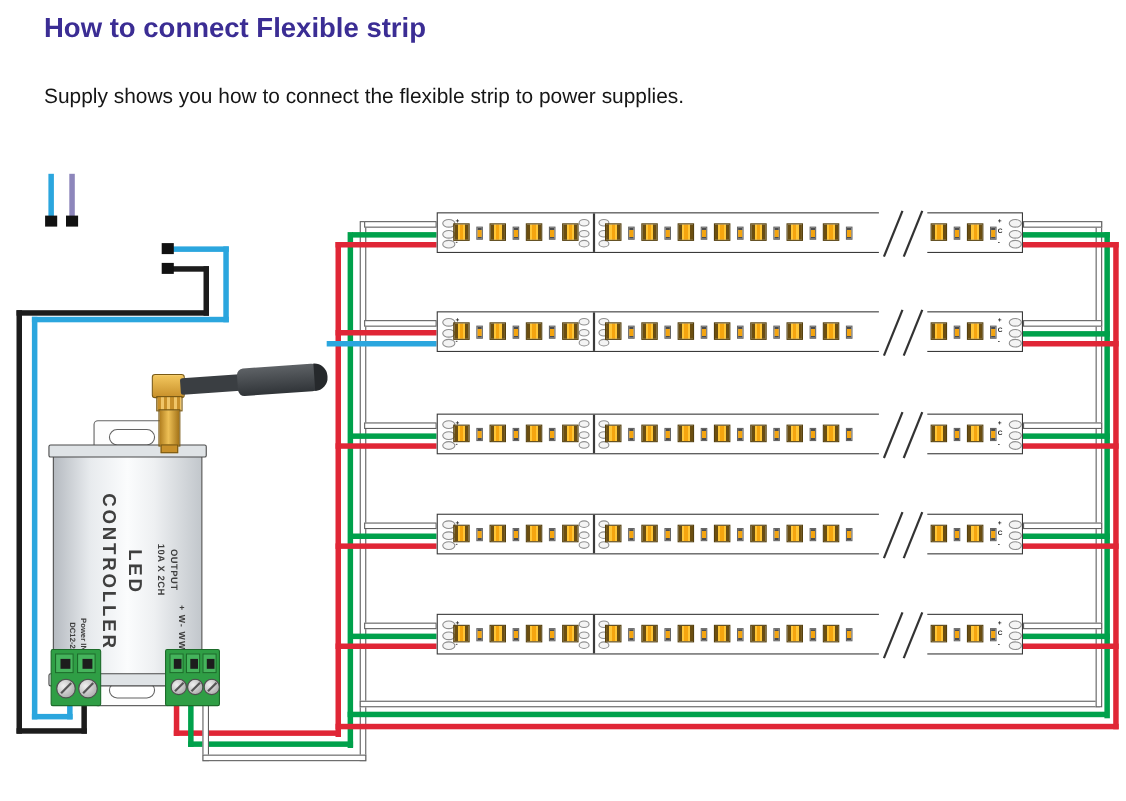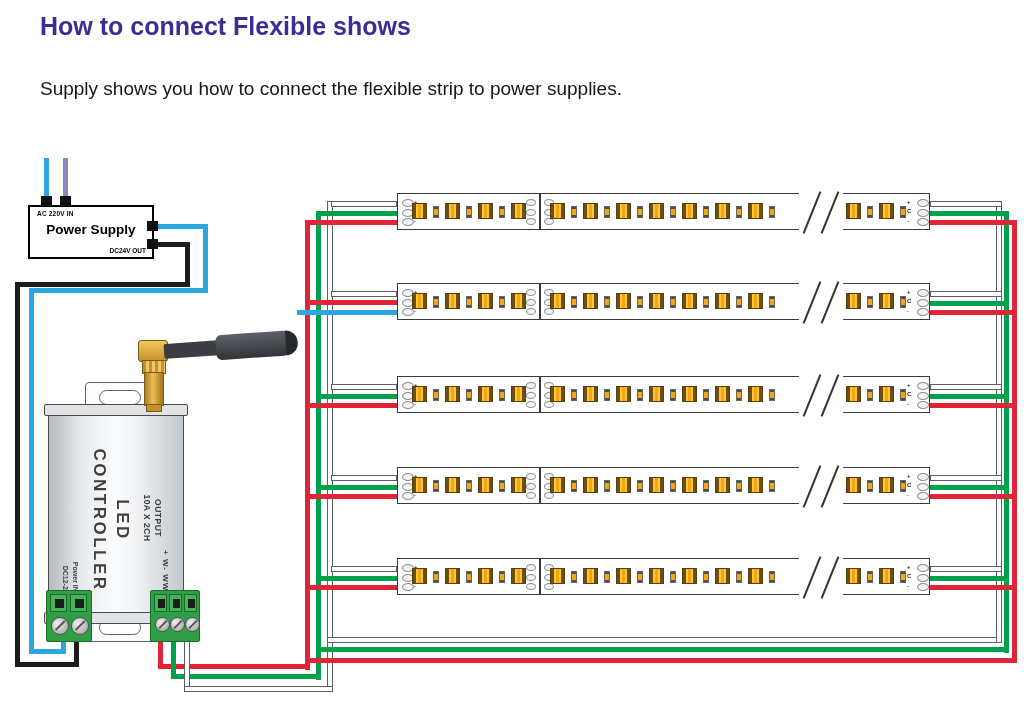--- a/index.html
+++ b/index.html
@@ -49,28 +49,23 @@
   .chip.narrow{width:6px;height:12px;border:1px solid #666;box-sizing:border-box;
     background:linear-gradient(to bottom,#4d4d4d 0 2px,#f5a50f 2px calc(100% - 2px),#4d4d4d calc(100% - 2px));}
   .brk{position:absolute;background:#fff;z-index:2;}
   .brkline{position:absolute;width:2px;background:#333;z-index:3;transform:rotate(22deg);}
 </style>
 </head>
 <body>
 
 <div id="canvas">
 
-  <div class="abs" id="page-title" style="color: rgb(59, 45, 148);">How to connect Flexible shows</div>
+  <div class="abs" id="page-title" style="color: rgb(59, 45, 148);">How to connect Flexible strip</div>
   <div class="abs" id="page-subtitle">Supply shows you how to connect the flexible strip to power supplies.</div>
 
-  <div class="abs" id="psu">
-    <div class="abs ac">AC 220V IN</div>
-    <div class="abs ti">Power Supply</div>
-    <div class="abs dc">DC24V OUT</div>
-  </div>
   <div class="term" style="left:41px;top:196px;width:11px;height:10px;"></div>
   <div class="term" style="left:60px;top:196px;width:11px;height:10px;"></div>
   <div class="term" style="left:147px;top:221px;width:11px;height:10px;"></div>
   <div class="term" style="left:147px;top:239px;width:11px;height:10px;"></div>
 
   <div class="tab" style="left:85px;top:382px;width:68px;height:30px;">
     <div class="oval" style="left:13px;top:7px;"></div>
     <div class="dot" style="left:30px;top:23px;"></div>
   </div>
   <div class="tab" style="left:85px;top:608px;width:68px;height:32px;">

